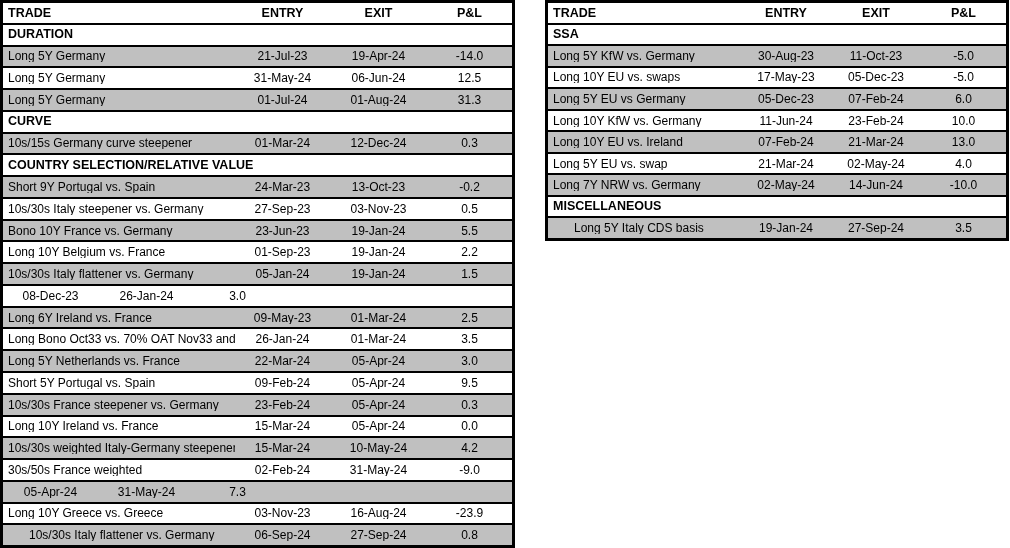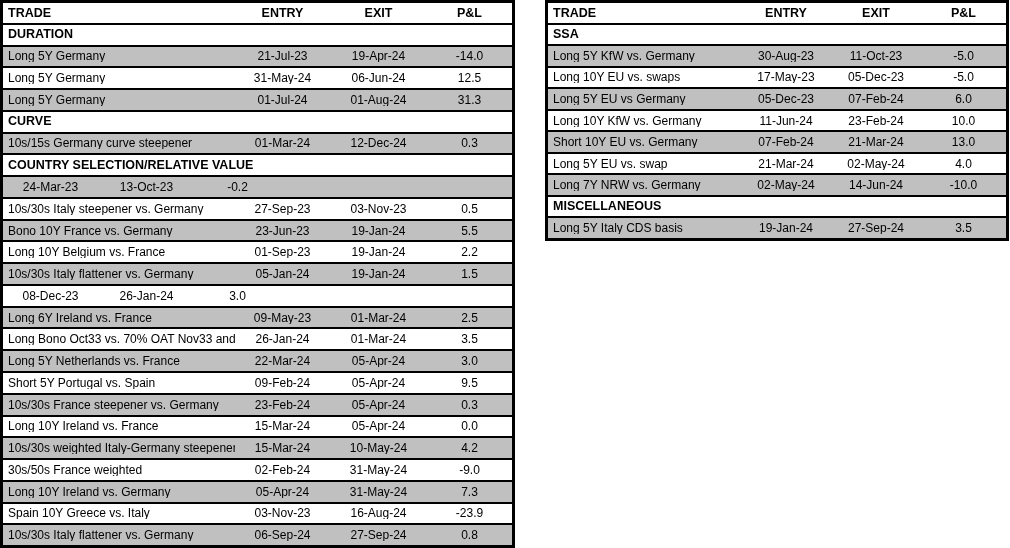--- a/index.html
+++ b/index.html
@@ -23,21 +23,21 @@
 
   .t-row {
     flex: 1 1 0;
     display: flex; align-items: center;
     border-bottom: 2px solid #000000;
     background: #ffffff;
     min-height: 0;
     font-size: 12px;
     line-height: 1;
   }
-  .t-row:last-child { border-bottom: none; }
+  .t-row:last-child { border-bottom: none; padding-left: 21px; }
   .t-row.shaded { background: #c0c0c0; }
   .t-row.header .cell, .t-row.section .cell { font-weight: bold; font-size: 12.5px; }
 
   .cell {
     overflow: hidden; white-space: nowrap;
     flex: 0 0 auto;
   }
   .cell.trade { flex: 1 1 auto; text-align: left; padding-left: 5px; padding-right: 2px; }
   .cell.entry, .cell.exit, .cell.pnl { text-align: center; }
 
@@ -87,20 +87,21 @@
       <div class="t-row data shaded">
         <div class="cell trade">10s/15s Germany curve steepener</div>
         <div class="cell entry">01-Mar-24</div>
         <div class="cell exit">12-Dec-24</div>
         <div class="cell pnl">0.3</div>
       </div>
       <div class="t-row section">
         <div class="cell trade">COUNTRY SELECTION/RELATIVE VALUE</div>
       </div>
       <div class="t-row data shaded">
+        <div class="cell trade">Short 9Y Portugal vs. Spain</div>
         <div class="cell entry">24-Mar-23</div>
         <div class="cell exit">13-Oct-23</div>
         <div class="cell pnl">-0.2</div>
       </div>
       <div class="t-row data">
         <div class="cell trade">10s/30s Italy steepener vs. Germany</div>
         <div class="cell entry">27-Sep-23</div>
         <div class="cell exit">03-Nov-23</div>
         <div class="cell pnl">0.5</div>
       </div>
@@ -169,27 +170,26 @@
         <div class="cell exit">10-May-24</div>
         <div class="cell pnl">4.2</div>
       </div>
       <div class="t-row data">
         <div class="cell trade">30s/50s France weighted</div>
         <div class="cell entry">02-Feb-24</div>
         <div class="cell exit">31-May-24</div>
         <div class="cell pnl">-9.0</div>
       </div>
       <div class="t-row data shaded">
-        <div class="cell trade">Long 10Y Ireland vs. Germany</div>
         <div class="cell entry">05-Apr-24</div>
         <div class="cell exit">31-May-24</div>
         <div class="cell pnl">7.3</div>
       </div>
       <div class="t-row data">
-        <div class="cell trade">Spain 10Y Greece vs. Italy</div>
+        <div class="cell trade">Long 10Y Greece vs. Greece</div>
         <div class="cell entry">03-Nov-23</div>
         <div class="cell exit">16-Aug-24</div>
         <div class="cell pnl">-23.9</div>
       </div>
       <div class="t-row data shaded">
         <div class="cell trade">10s/30s Italy flattener vs. Germany</div>
         <div class="cell entry">06-Sep-24</div>
         <div class="cell exit">27-Sep-24</div>
         <div class="cell pnl">0.8</div>
       </div>
@@ -222,21 +222,21 @@
         <div class="cell exit">07-Feb-24</div>
         <div class="cell pnl">6.0</div>
       </div>
       <div class="t-row data">
         <div class="cell trade">Long 10Y KfW vs. Germany</div>
         <div class="cell entry">11-Jun-24</div>
         <div class="cell exit">23-Feb-24</div>
         <div class="cell pnl">10.0</div>
       </div>
       <div class="t-row data shaded">
-        <div class="cell trade">Short 10Y EU vs. Germany</div>
+        <div class="cell trade">Long 10Y EU vs. Ireland</div>
         <div class="cell entry">07-Feb-24</div>
         <div class="cell exit">21-Mar-24</div>
         <div class="cell pnl">13.0</div>
       </div>
       <div class="t-row data">
         <div class="cell trade">Long 5Y EU vs. swap</div>
         <div class="cell entry">21-Mar-24</div>
         <div class="cell exit">02-May-24</div>
         <div class="cell pnl">4.0</div>
       </div>

